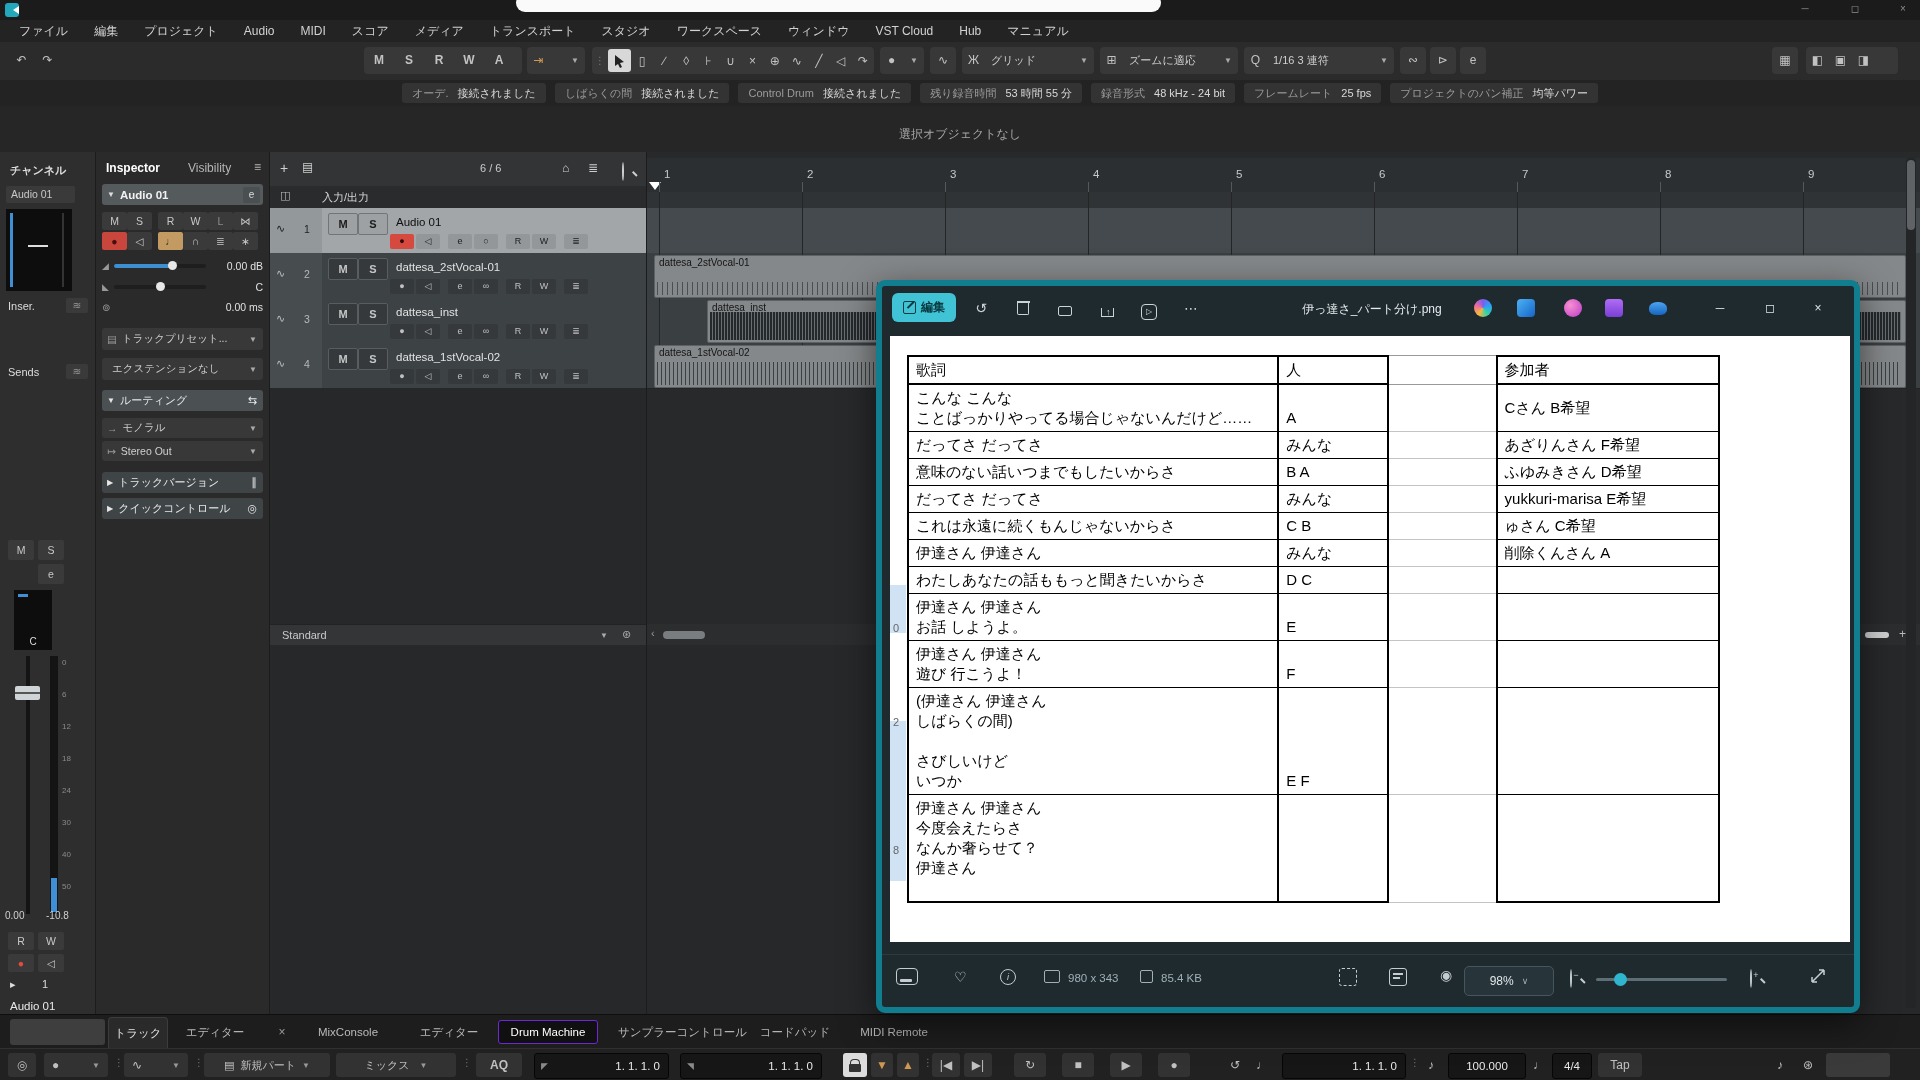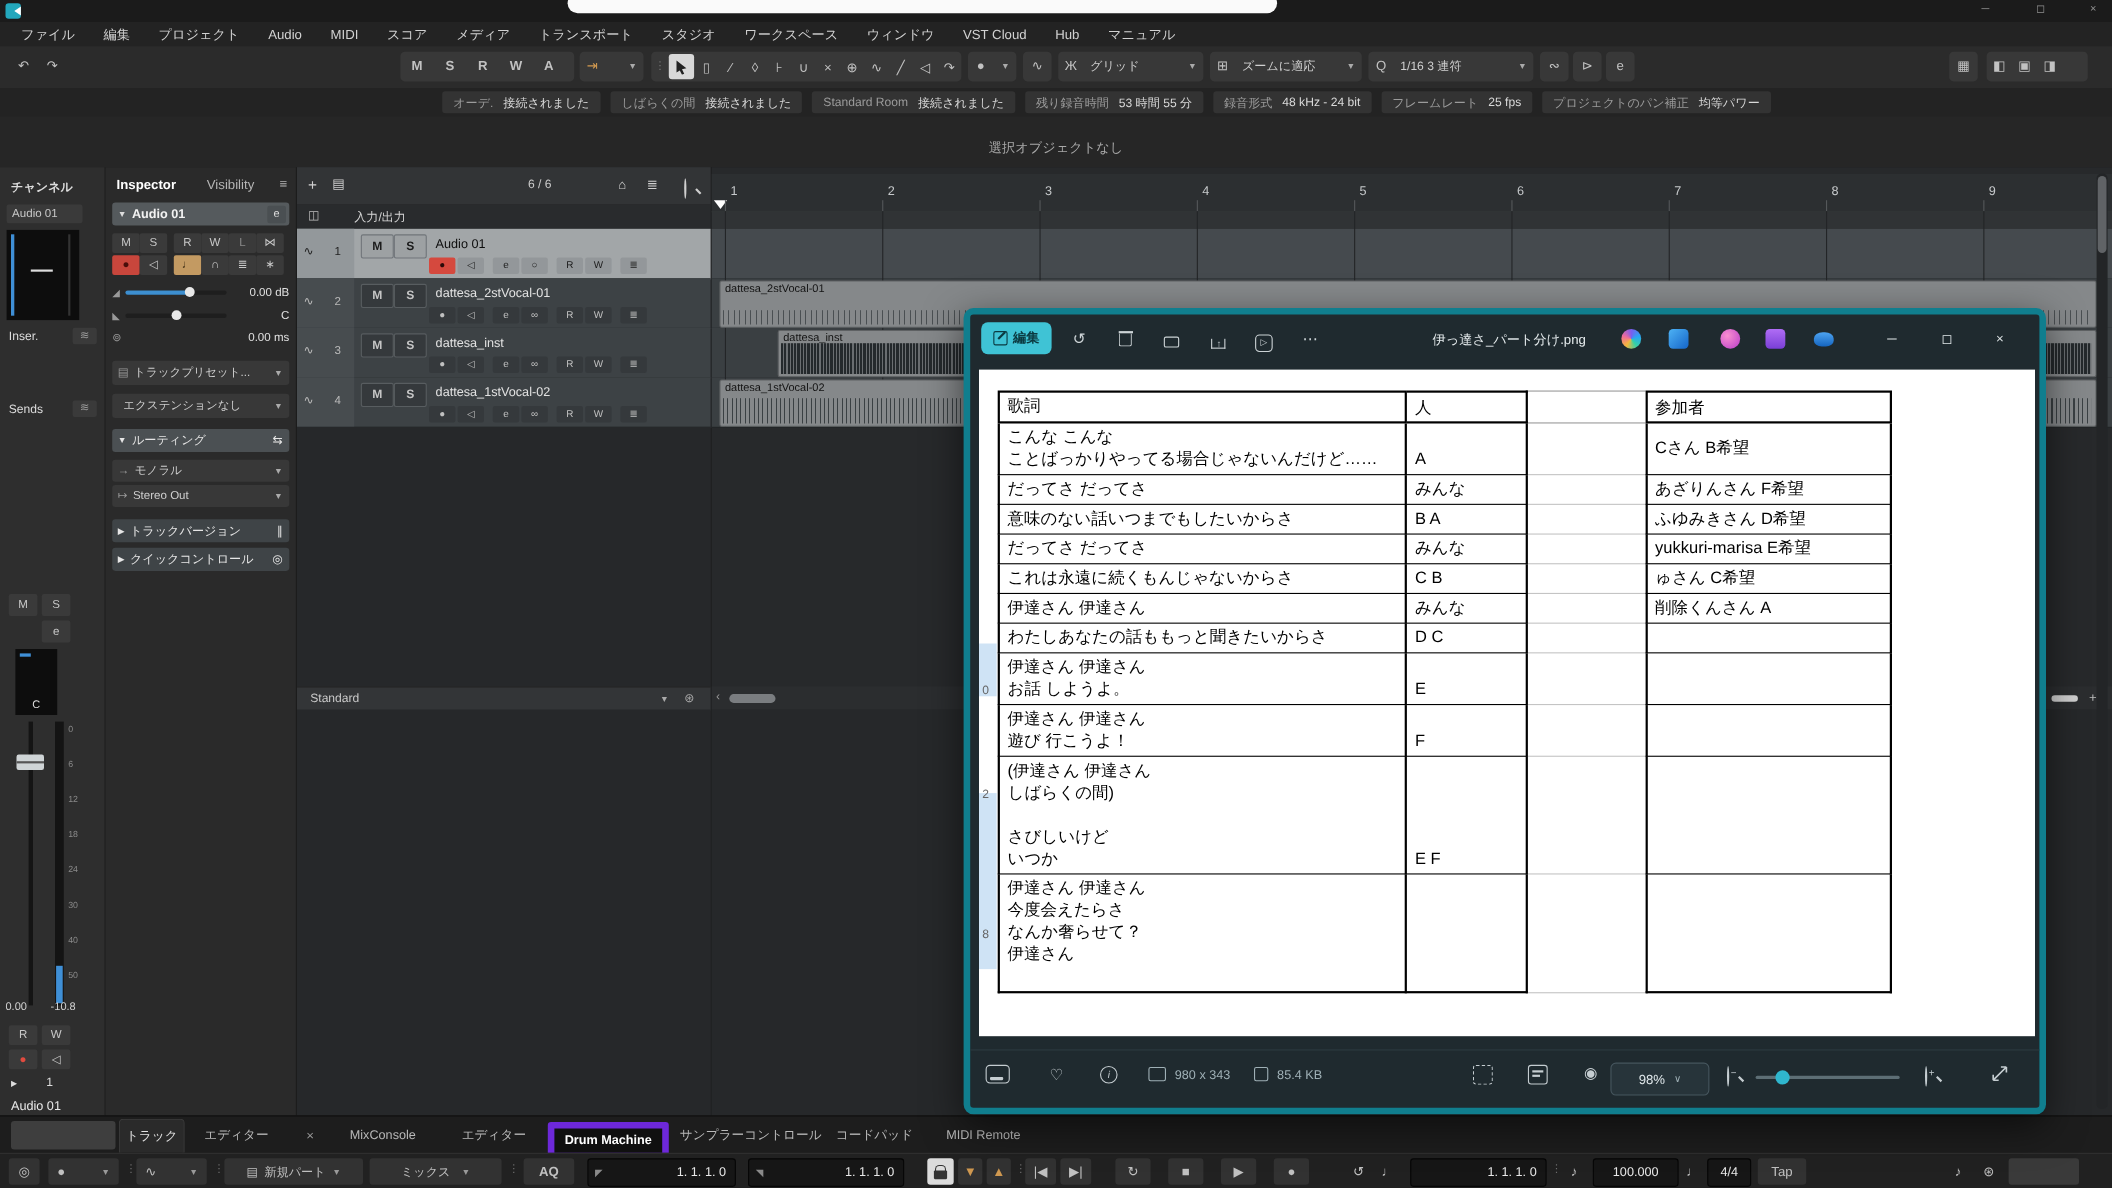--- a/index.html
+++ b/index.html
@@ -72,21 +72,21 @@
   .c-pe{width:124px;border-right:2px solid #000;border-bottom:1px solid #000;padding:3px 0 3px 7px;box-sizing:border-box;display:flex;align-items:flex-end;}
   .c-sp{width:122px;border-bottom:1px solid #c4c4c4;box-sizing:border-box;}
   .c-pa{width:255px;border-left:2px solid #000;border-right:2px solid #000;border-bottom:1px solid #000;padding:3px 0 3px 7px;box-sizing:border-box;display:flex;align-items:center;}
   .lyline{min-height:20px;line-height:20px;white-space:nowrap;}
   .thead .c-ly,.thead .c-pe,.thead .c-pa{border-top:2px solid #000;border-bottom:2px solid #000;font-size:15px;}
   .thead .c-sp{border-top:1px solid #999;border-bottom:1px solid #999;}
   
   #tabsbar{left:0;top:1014px;width:1920px;height:34px;background:#1d1d1d;border-top:1px solid #0f0f0f;}
   .btab{position:absolute;top:0;height:34px;text-align:center;font-size:11.5px;line-height:34px;color:#b9b9b9;white-space:nowrap;}
   .btab.tabbox{top:2px;height:30px;line-height:30px;background:#2a2a2a;border:1px solid #3c3c3c;border-bottom:none;border-radius:4px 4px 0 0;color:#e2e2e2;}
-  .btab.selbox{top:5px;height:22px;line-height:22px;background:#101010;border:6px solid #6d28d9;border-radius:3px;color:#fff;font-weight:bold;}
+  .btab.selbox{top:5px;height:22px;line-height:22px;background:#101010;border:1px solid #6d28d9;border-radius:3px;color:#fff;font-weight:normal;}
   #transport{left:0;top:1048px;width:1920px;height:32px;background:#212121;border-top:1px solid #303030;}
   .tpb{position:absolute;top:4px;height:24px;background:#323232;border-radius:3px;display:flex;align-items:center;justify-content:center;color:#c0c0c0;font-size:12px;}
   .tpfield{position:absolute;top:4px;height:24px;background:#161616;border:1px solid #060606;border-radius:3px;display:flex;align-items:center;color:#e8e8e8;font-size:11.5px;}
   .tdots{position:absolute;top:8px;font-size:10px;color:#6f6f6f;}
   
   .mag{position:relative;width:11px;height:11px;border:1.5px solid currentColor;border-radius:50%;}
   .mag:after{content:"";position:absolute;left:9px;top:10px;width:6px;height:1.5px;background:currentColor;transform:rotate(45deg);}
   .mag .sg{position:absolute;left:1px;top:1px;width:8px;height:8px;line-height:8px;font-size:9px;text-align:center;}
 </style>
 </head>
@@ -187,21 +187,21 @@
   <div class="abs" id="statusbar">
       <div class="chip">
         <span class="cl">オーデ.</span>
         <span class="cv">接続されました</span>
       </div>
       <div class="chip">
         <span class="cl">しばらくの間</span>
         <span class="cv">接続されました</span>
       </div>
       <div class="chip">
-        <span class="cl">Standard Room</span>
+        <span class="cl">Control Drum</span>
         <span class="cv">接続されました</span>
       </div>
       <div class="chip">
         <span class="cl">残り録音時間</span>
         <span class="cv">53 時間 55 分</span>
       </div>
       <div class="chip">
         <span class="cl">録音形式</span>
         <span class="cv">48 kHz - 24 bit</span>
       </div>

